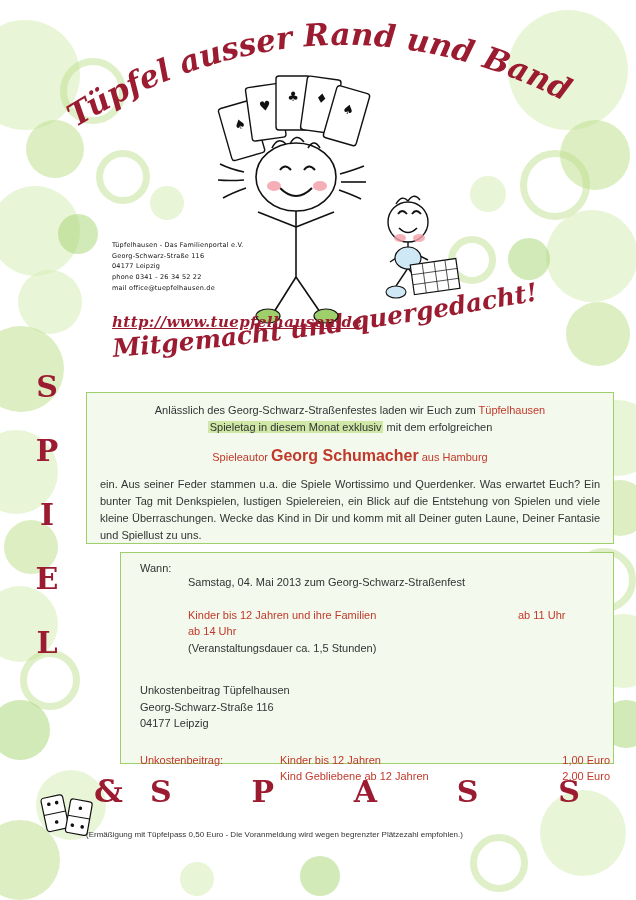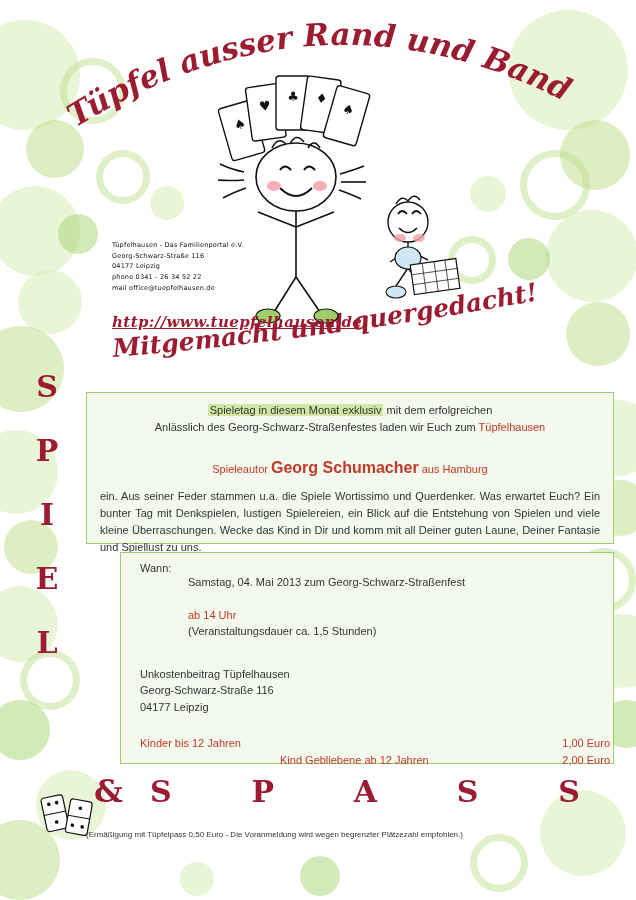--- a/index.html
+++ b/index.html
@@ -336,63 +336,68 @@
     <div>S</div>
     <div>P</div>
     <div>I</div>
     <div>E</div>
     <div>L</div>
   </div>
 
   <div class="box" id="intro-box"></div>
   <div class="intro-text">
     <div class="line-center">
+      <span class="dark">Anlässlich des Georg-Schwarz-Straßenfestes laden wir Euch zum</span>
+      <span class="red">Tüpfelhausen</span>
+    </div>
+    <div class="line-center">
       <span class="hl-green dark">Spieletag in diesem Monat exklusiv</span>
       <span class="dark">mit dem erfolgreichen</span>
     </div>
-    <div class="line-center">
-      <span class="dark">Anlässlich des Georg-Schwarz-Straßenfestes laden wir Euch zum</span>
-      <span class="red">Tüpfelhausen</span>
-    </div>
-    <div class="line-center" style="margin-top:20px;text-align:center;">
+    <div class="line-center" style="margin-top:8px;text-align:center;">
       <span class="red">Spieleautor</span>
       <span class="red-big">Georg Schumacher</span>
       <span class="red">aus Hamburg</span>
     </div>
     <div style="margin-top:7px;">ein. Aus seiner Feder stammen u.a. die Spiele Wortissimo und Querdenker. Was erwartet Euch? Ein bunter Tag mit Denkspielen, lustigen Spielereien, ein Blick auf die Entstehung von Spielen und viele kleine Überraschungen. Wecke das Kind in Dir und komm mit all Deiner guten Laune, Deiner Fantasie und Spiellust zu uns.</div>
   </div>
 
   <div class="box" id="details-box"></div>
   <div class="details">
     <div class="drow">
       <div class="dlabel">Wann:</div>
       <div class="dvalue">Samstag, 04. Mai 2013 zum Georg-Schwarz-Straßenfest</div>
     </div>
     <div class="block-gap"></div>
 
     <div style="margin-left:48px;">
+      <div class="red-row">
+        <div class="rl">Kinder bis 12 Jahren und ihre Familien</div>
+        <div class="rr">ab 11 Uhr</div>
+      </div>
       <div class="red-row">
         <div class="rr">ab 14 Uhr</div>
       </div>
       <div>(Veranstaltungsdauer ca. 1,5 Stunden)</div>
     </div>
 
     <div class="block-gap"></div>
 
     <div class="drow">
       <div class="dvalue">
         <div>Unkostenbeitrag Tüpfelhausen</div>
         <div>Georg-Schwarz-Straße 116</div>
         <div>04177 Leipzig</div>
       </div>
     </div>
 
     <div class="block-gap"></div>
 
     <div class="red-row" style="margin-top:4px;">
+      <div style="width:140px;">Unkostenbeitrag:</div>
       <div class="rl">Kinder bis 12 Jahren</div>
       <div class="rr" style="width:80px;text-align:right;">1,00 Euro</div>
     </div>
     <div class="red-row">
       <div style="width:140px;"></div>
       <div class="rl">Kind Gebliebene ab 12 Jahren</div>
       <div class="rr" style="width:80px;text-align:right;">2,00 Euro</div>
     </div>
   </div>
 

